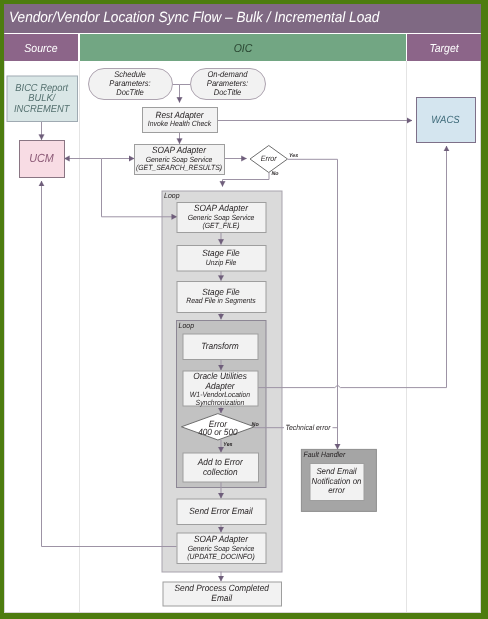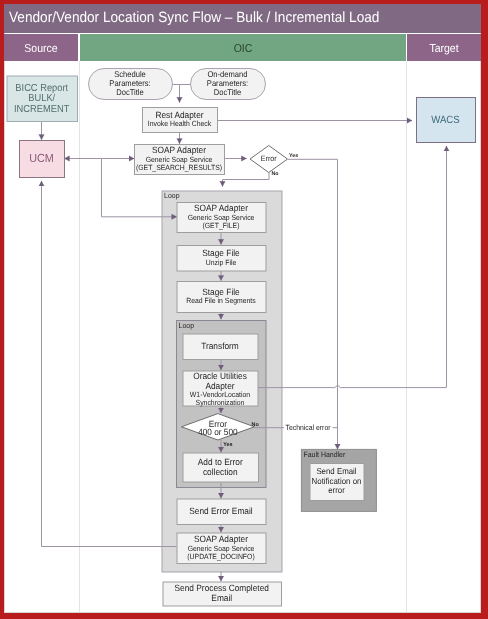--- a/index.html
+++ b/index.html
@@ -1,19 +1,19 @@
 <!DOCTYPE html>
 <html><head>
 <meta charset="utf-8">
 <style>
   html,body{margin:0;padding:0;background:#ffffff;}
   body{width:488px;height:619px;font-family:"Liberation Sans",sans-serif;-webkit-font-smoothing:antialiased;text-rendering:geometricPrecision;}
   svg text{-webkit-font-smoothing:antialiased;paint-order:fill;}
   #canvas{will-change:transform;}
-  #root{position:relative;width:488px;height:619px;overflow:hidden;background:#b91c1c;}
+  #root{position:relative;width:488px;height:619px;overflow:hidden;background:#4d7c0f;font-style:italic;}
   #canvas{position:absolute;left:0;top:0;}
   text{dominant-baseline:alphabetic;}
 </style>
 </head>
 <body>
 
 <div id="root">
   <svg id="canvas" width="488" height="619" viewBox="0 0 488 619" xmlns="http://www.w3.org/2000/svg">
       <defs>
         <marker id="arrow" markerWidth="7" markerHeight="7" refX="5.4" refY="3.05" orient="auto" markerUnits="userSpaceOnUse">

